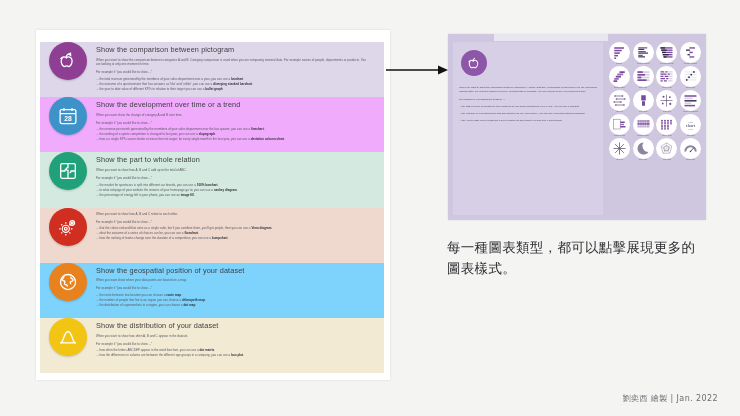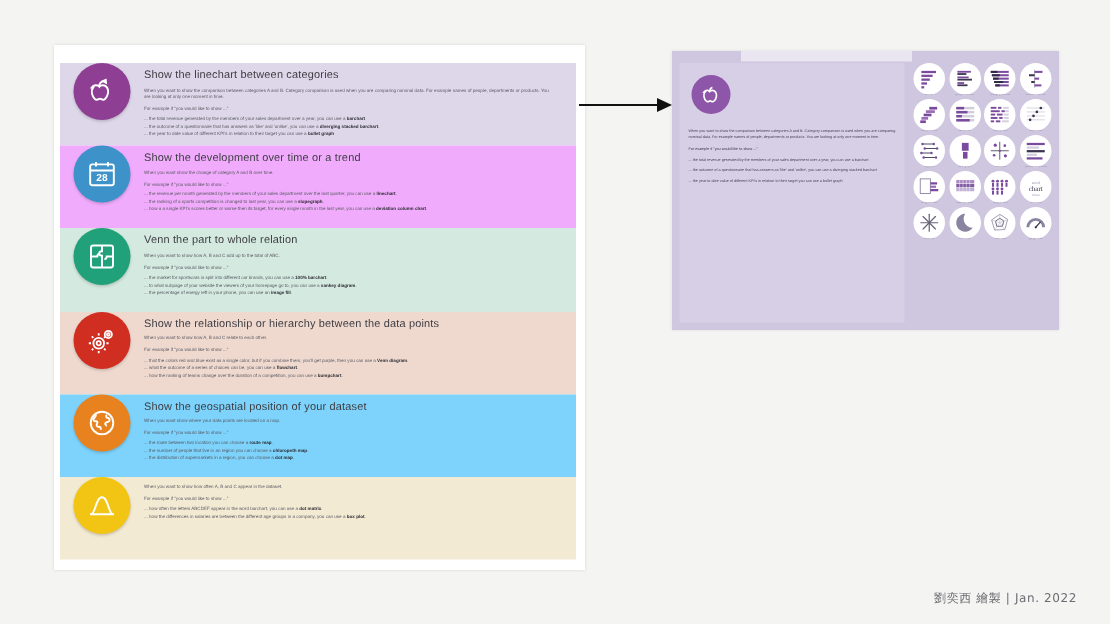--- a/index.html
+++ b/index.html
@@ -101,21 +101,21 @@
         <div class="icon-wrap">
           <div class="circle" style="background:#8e3f93;">
             <svg width="22" height="22" viewBox="0 0 24 24" fill="none" stroke="#fff" stroke-width="1.4">
               <path d="M4.5 9.2c1.4-2.1 4.4-2.4 5.6-.6 1.2-1.8 4.2-1.5 5.6.6 1.5 2.3.7 6.2-1.5 8.2-1 .9-2 .6-2.7.2-.7-.4-1.3-.4-2 0-.7.4-1.7.7-2.7-.2-2.2-2-3-5.9-1.3-8.2z"></path>
               <path d="M10 7.6c.2-1.6 1.2-2.6 2.6-3"></path>
               <path d="M12.6 4.4l2.1-.9.2 2.2z" fill="#fff"></path>
             </svg>
           </div>
         </div>
         <div class="body">
-          <div class="r-title">Show the linechart between categories</div>
+          <div class="r-title">Show the comparison between pictogram</div>
           <div class="r-desc">When you want to show the comparison between categories A and B. Category comparison is used when you are comparing nominal data. For example names of people, departments or products. You are looking at only one moment in time.</div>
           <div class="r-ex">For example if "you would like to show ..."</div>
           <ul class="bullets">
               <li>... the total revenue generated by the members of your sales department over a year, you can use a <b>barchart</b></li>
               <li>... the outcome of a questionnaire that has answers as 'like' and 'unlike', you can use a <b>diverging stacked barchart</b>.</li>
               <li>... the year to date value of different KPI's in relation to their target you can use a <b>bullet graph</b></li>
             </ul>
         </div>
       </div>
 
@@ -146,21 +146,21 @@
           <div class="circle" style="background:#21a179;">
             <svg width="22" height="22" viewBox="0 0 24 24" fill="none" stroke="#fff" stroke-width="1.4">
               <rect x="4" y="4" width="16" height="16" rx="1.6"></rect>
               <path d="M12 4v4.2c-1.1 0-2 .7-2 1.6s.9 1.6 2 1.6V20"></path>
               <path d="M4 12h4.6c0-1.1.7-1.9 1.6-1.9"></path>
               <path d="M20 12h-4.6c0 1.1-.8 1.9-1.7 1.9"></path>
             </svg>
           </div>
         </div>
         <div class="body">
-          <div class="r-title">Venn the part to whole relation</div>
+          <div class="r-title">Show the part to whole relation</div>
           <div class="r-desc">When you want to show how A, B and C add up to the total of ABC.</div>
           <div class="r-ex">For example if "you would like to show ..."</div>
           <ul class="bullets">
               <li>... the market for sportscars is split into different car brands, you can use a <b>100% barchart</b>.</li>
               <li>... to what subpage of your website the viewers of your homepage go to, you can use a <b>sankey diagram</b>.</li>
               <li>... the percentage of energy left in your phone, you can use an <b>image fill</b>.</li>
             </ul>
         </div>
       </div>
 
@@ -170,21 +170,20 @@
             <svg width="22" height="22" viewBox="0 0 24 24" fill="none" stroke="#fff" stroke-width="1.3">
               <circle cx="9.6" cy="14" r="3.9"></circle>
               <circle cx="9.6" cy="14" r="1.5"></circle>
               <path d="M9.6 8.4v-1.6M9.6 21.2v-1.6M4 14H2.4M16.8 14h-1.6M5.7 10.1 4.6 9M14.6 19l-1.1-1.1M13.5 10.1 14.6 9M4.6 19l1.1-1.1"></path>
               <circle cx="16.6" cy="7.6" r="2.6"></circle>
               <circle cx="16.6" cy="7.6" r="1"></circle>
             </svg>
           </div>
         </div>
         <div class="body">
-          <div class="r-title">Show the relationship or hierarchy between the data points</div>
           <div class="r-desc">When you want to show how A, B and C relate to each other.</div>
           <div class="r-ex">For example if "you would like to show ..."</div>
           <ul class="bullets">
               <li>... that the colors red and blue exist as a single color, but if you combine them, you'll get purple, then you can use a <b>Venn diagram</b>.</li>
               <li>... what the outcome of a series of choices can be, you can use a <b>flowchart</b>.</li>
               <li>... how the ranking of teams change over the duration of a competition, you can use a <b>bumpchart</b>.</li>
             </ul>
         </div>
       </div>
 
@@ -213,20 +212,21 @@
       <div class="row" style="background:#f3ead4;">
         <div class="icon-wrap">
           <div class="circle" style="background:#f2c414;">
             <svg width="22" height="22" viewBox="0 0 24 24" fill="none" stroke="#fff" stroke-width="1.4">
               <path d="M4 18.4c3.2 0 3.4-12.4 8-12.4s4.8 12.4 8 12.4" stroke-linecap="round"></path>
               <path d="M4 18.4h16" stroke-linecap="round"></path>
             </svg>
           </div>
         </div>
         <div class="body">
+          <div class="r-title">Show the distribution of your dataset</div>
           <div class="r-desc">When you want to show how often A, B and C appear in the dataset.</div>
           <div class="r-ex">For example if "you would like to show ..."</div>
           <ul class="bullets">
               <li>... how often the letters ABCDEF appear in the word barchart, you can use a <b>dot matrix</b>.</li>
               <li>... how the differences in salaries are between the different age groups in a company, you can use a <b>box plot</b>.</li>
             </ul>
         </div>
       </div>
 
     </div>
@@ -576,16 +576,20 @@
             <line x1="10" y1="14" x2="14" y2="9.5" stroke="#3b3550" stroke-width="1.1" stroke-linecap="round"></line>
             <circle cx="10" cy="14" r="1" fill="#3b3550"></circle>
           </svg>
         </div>
         <div class="glabel">gauge chart</div>
       </div>
 
     </div>
   </div>
 
+  <div id="caption">
+    <div>每一種圖表類型，都可以點擊展現更多的</div>
+    <div>圖表樣式。</div>
+  </div>
 
   <div id="footer">劉奕西 繪製 | Jan. 2022</div>
 
 </div>
 
 </body></html>

